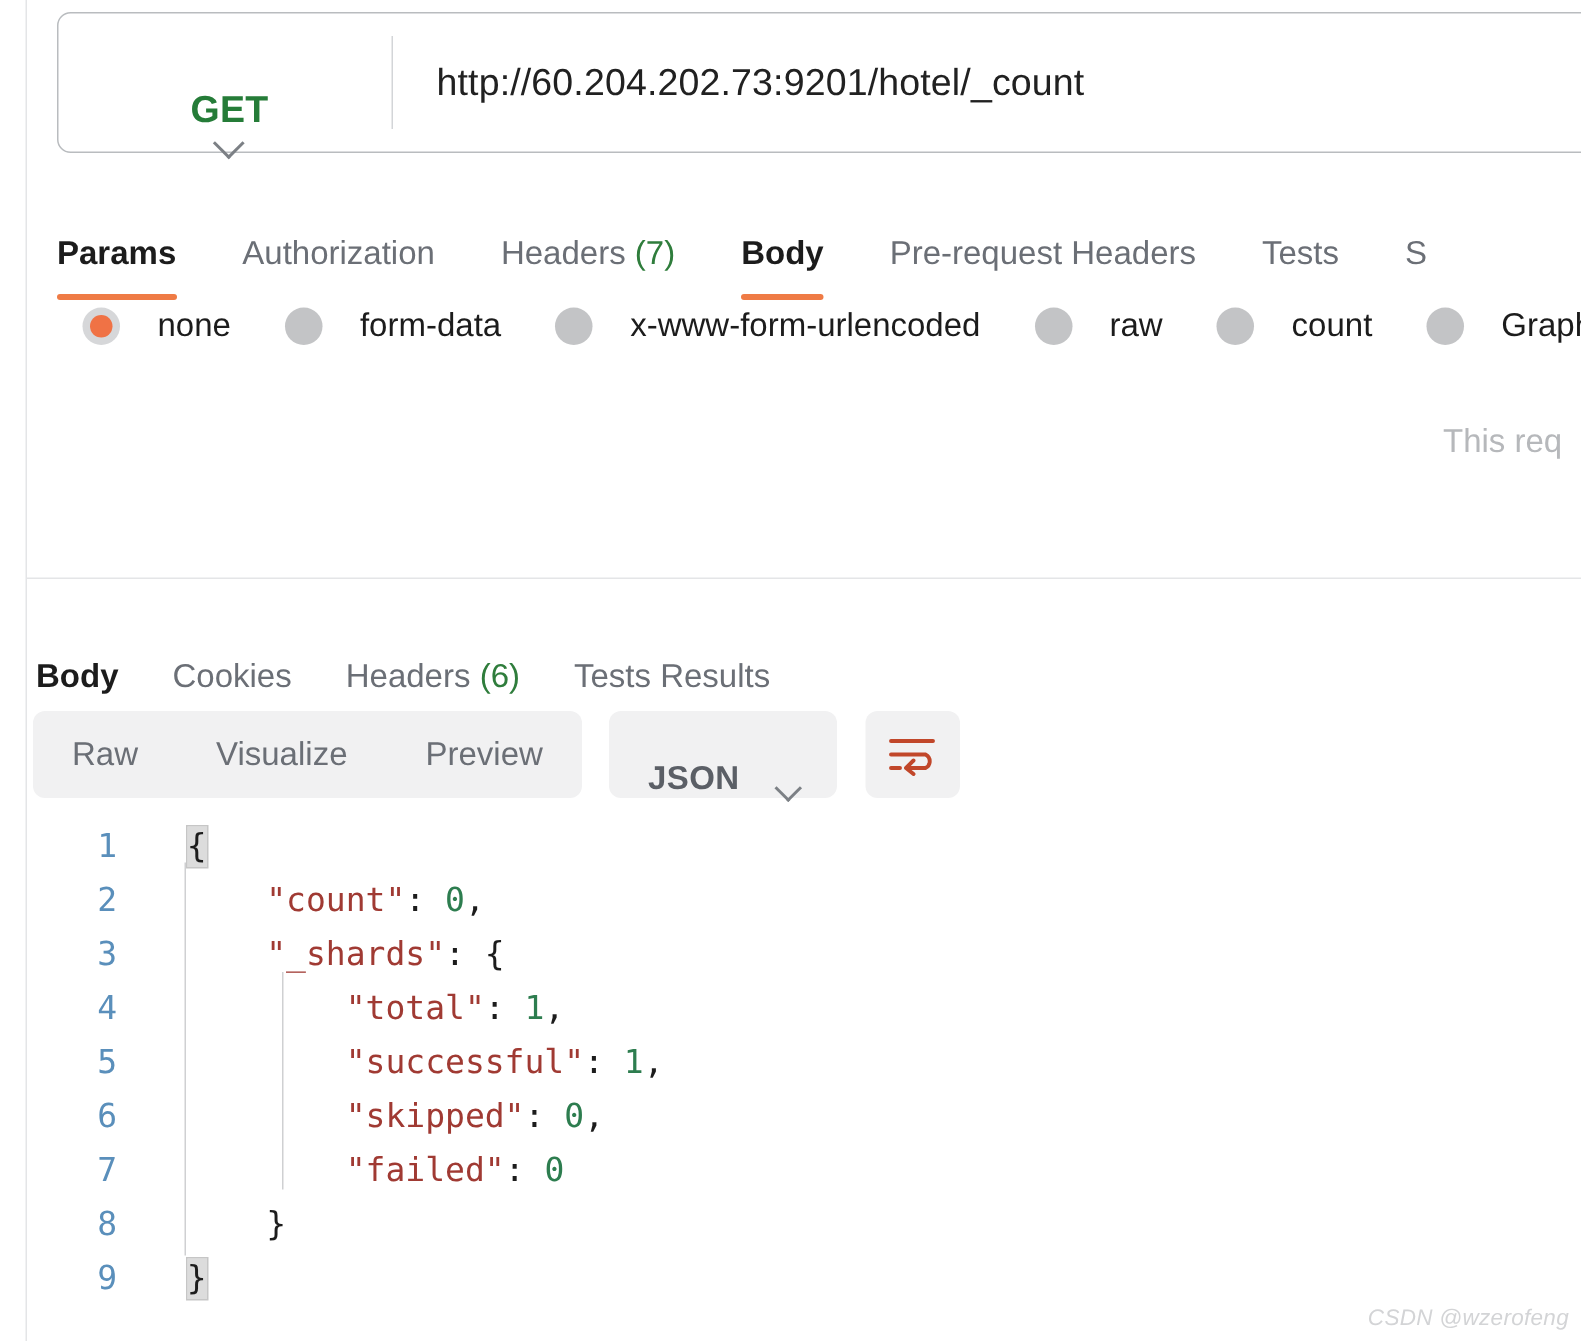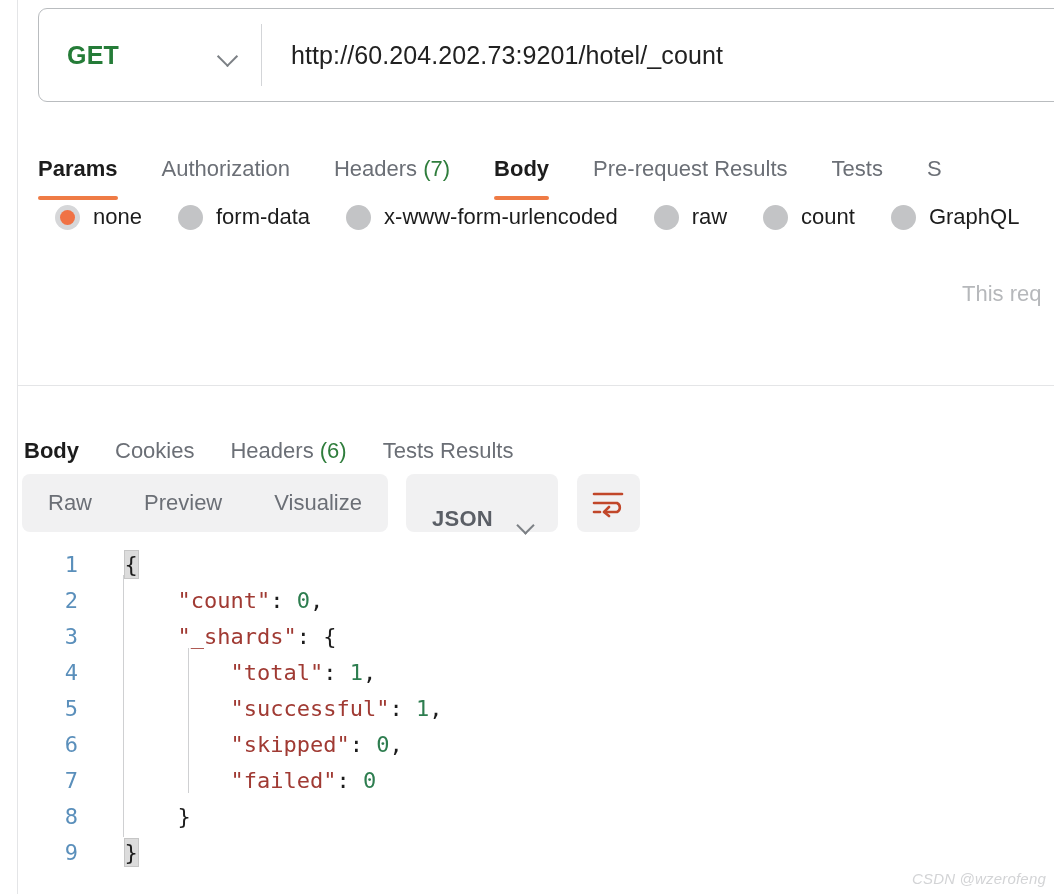--- a/index.html
+++ b/index.html
@@ -33,21 +33,22 @@
     border: 1.5px solid #b9bcbf;
     border-radius: 9px;
     background: #ffffff;
     display: flex;
     align-items: center;
   }
   .method-box {
     width: 222px; height: 100%;
     display: flex; align-items: center;
     padding: 0 22px 0 28px;
-    justify-content: space-between;
+    justify-content: flex-end;
+    flex-direction: column;
   }
   .method-label {
     font-size: 25px;
     font-weight: 700;
     color: #257c38;
     letter-spacing: 0.2px;
   }
   .chevron {
     width: 22px; height: 13px;
     position: relative;
@@ -113,20 +114,21 @@
     width: 1010px; height: 40px;
     display: flex;
     align-items: center;
   }
   .radio-item {
     display: flex;
     align-items: flex-end;
     margin-right: 36px;
     cursor: pointer;
     white-space: nowrap;
+    gap: 12px;
   }
   .radio-dot {
     width: 25px; height: 25px;
     border-radius: 50%;
     background: #c3c4c6;
     flex: 0 0 auto;
     margin-right: 13px;
     position: relative;
   }
   .radio-item.selected .radio-dot { background: #d6d7d9; }
@@ -312,21 +314,21 @@
       <span>Authorization</span>
     </div>
     <div class="tab">
       <span>Headers</span>
       <span class="count">(7)</span>
     </div>
     <div class="tab active">
       <span>Body</span>
     </div>
     <div class="tab">
-      <span>Pre-request Results</span>
+      <span>Pre-request Headers</span>
     </div>
     <div class="tab">
       <span>Tests</span>
     </div>
     <div class="tab">
       <span>S</span>
     </div>
   </div>
 
   <div class="radio-row">
@@ -375,24 +377,24 @@
       <span>Tests Results</span>
     </div>
   </div>
 
   <div class="view-toolbar">
     <div class="segmented">
       <div class="seg">
         <span>Raw</span>
       </div>
       <div class="seg">
-        <span>Preview</span>
+        <span>Visualize</span>
       </div>
       <div class="seg">
-        <span>Visualize</span>
+        <span>Preview</span>
       </div>
     </div>
 
     <div class="format-select">
       <span class="format-label">JSON</span>
       <span class="chevron"></span>
     </div>
 
     <div class="wrap-btn">
       <svg width="34" height="30" viewBox="0 0 34 30">

